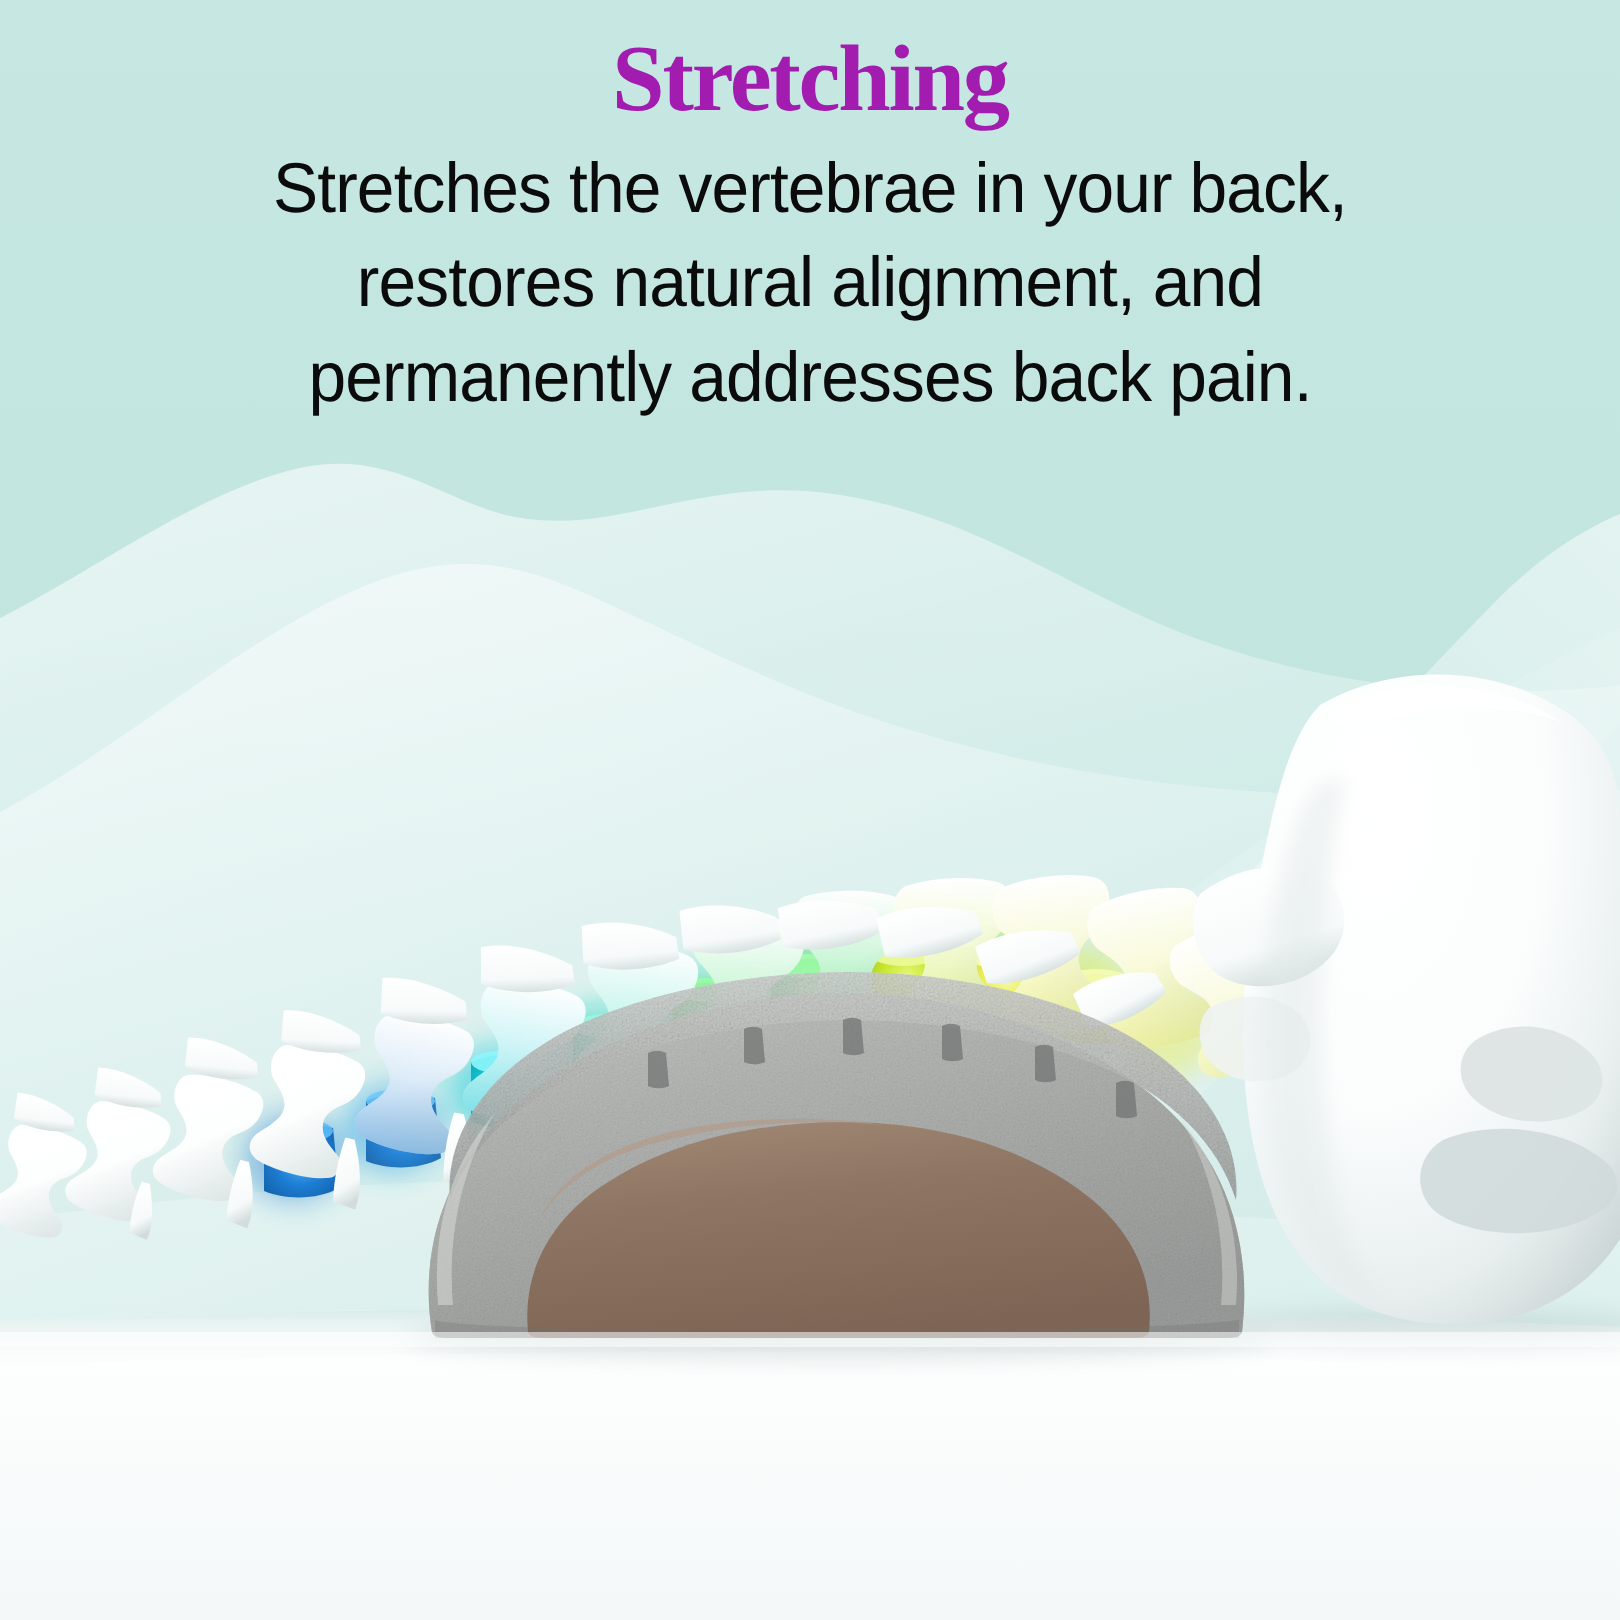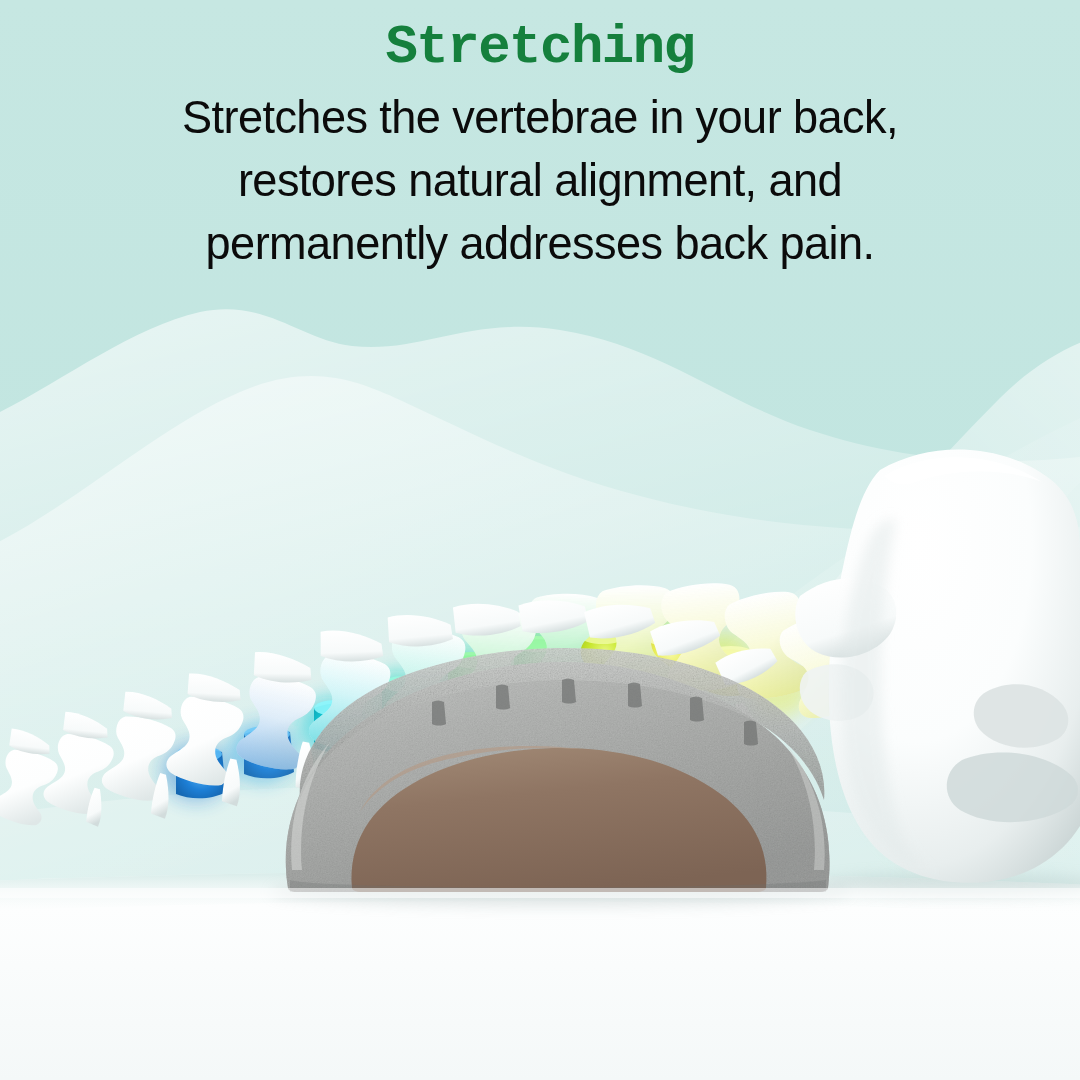--- a/index.html
+++ b/index.html
@@ -16,26 +16,26 @@
   #bg-svg, #scene-svg{
     position:absolute; left:0; top:0; width:1080px; height:1080px;
   }
 
   
   #text-block{
     position:absolute; left:0; top:0; width:1080px;
     text-align:center; z-index:40; padding-top:22px;
   }
   #title{
-    font-family:Liberation Mono, monospace;
+    font-family:Liberation Serif, serif;
     font-weight:700;
-    font-size:54px;
+    font-size:63px;
     line-height:0.96;
     letter-spacing:-1.5px;
-    color:#15803d;
+    color:#a21caf;
   }
   #subtitle{
     font-family:"Liberation Sans", sans-serif;
     font-weight:400;
     font-size:47px;
     line-height:1.34;
     letter-spacing:-0.6px;
     color:#0b0b0b;
     margin-top:12px;
     transform:scaleX(0.96);

